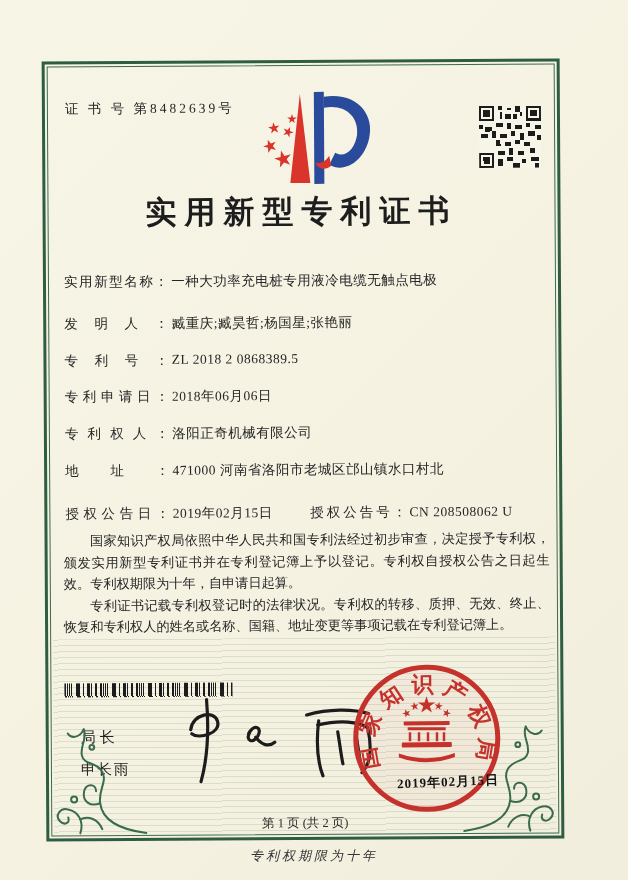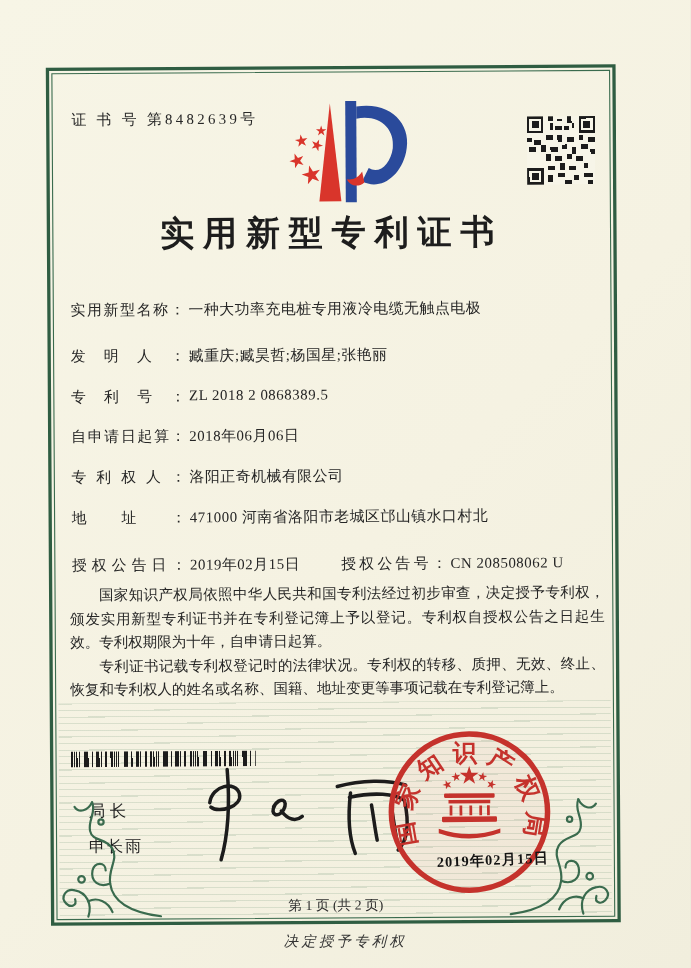--- a/index.html
+++ b/index.html
@@ -178,21 +178,21 @@
     </div>
     <div class="frow" style="top:251px">
       <span class="lab">发明人：</span>
       <span class="val">臧重庆;臧昊哲;杨国星;张艳丽</span>
     </div>
     <div class="frow" style="top:288px">
       <span class="lab">专利号：</span>
       <span class="val">ZL 2018 2 0868389.5</span>
     </div>
     <div class="frow" style="top:324px">
-      <span class="lab">自申请日起算：</span>
+      <span class="lab">专利申请日：</span>
       <span class="val">2018年06月06日</span>
     </div>
     <div class="frow" style="top:361px">
       <span class="lab">专利权人：</span>
       <span class="val">洛阳正奇机械有限公司</span>
     </div>
     <div class="frow" style="top:398px">
       <span class="lab">地址：</span>
       <span class="val">471000 河南省洛阳市老城区邙山镇水口村北</span>
     </div>
@@ -276,14 +276,14 @@
         <path d="M30,108 C34,96 28,86 18,84 C10,82 4,90 10,96 C14,100 20,98 18,92"></path>
         <path d="M52,104 C48,94 38,90 30,94"></path>
         <circle cx="24" cy="74" r="3"></circle>
         <circle cx="42" cy="22" r="2.4"></circle>
       </svg>
     </div>
 
     <div class="pageno">第 1 页 (共 2 页)</div>
   </div>
 
-  <div class="footer-note">决定授予专利权</div>
+  <div class="footer-note">专利权期限为十年</div>
 </div>
 
 </body></html>

